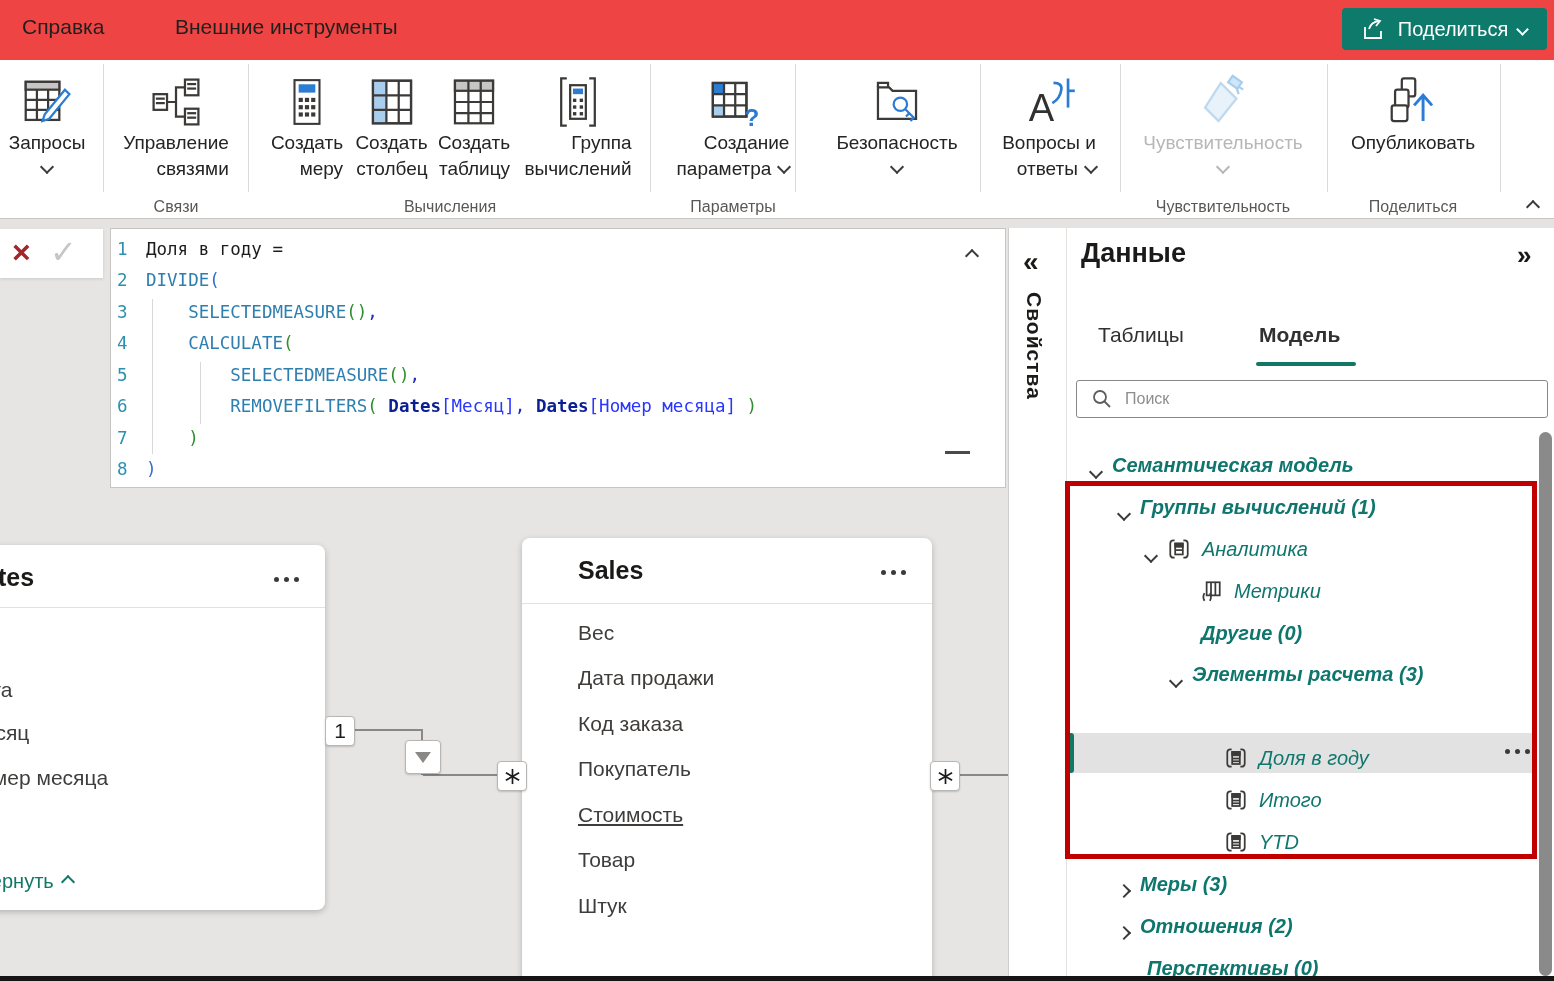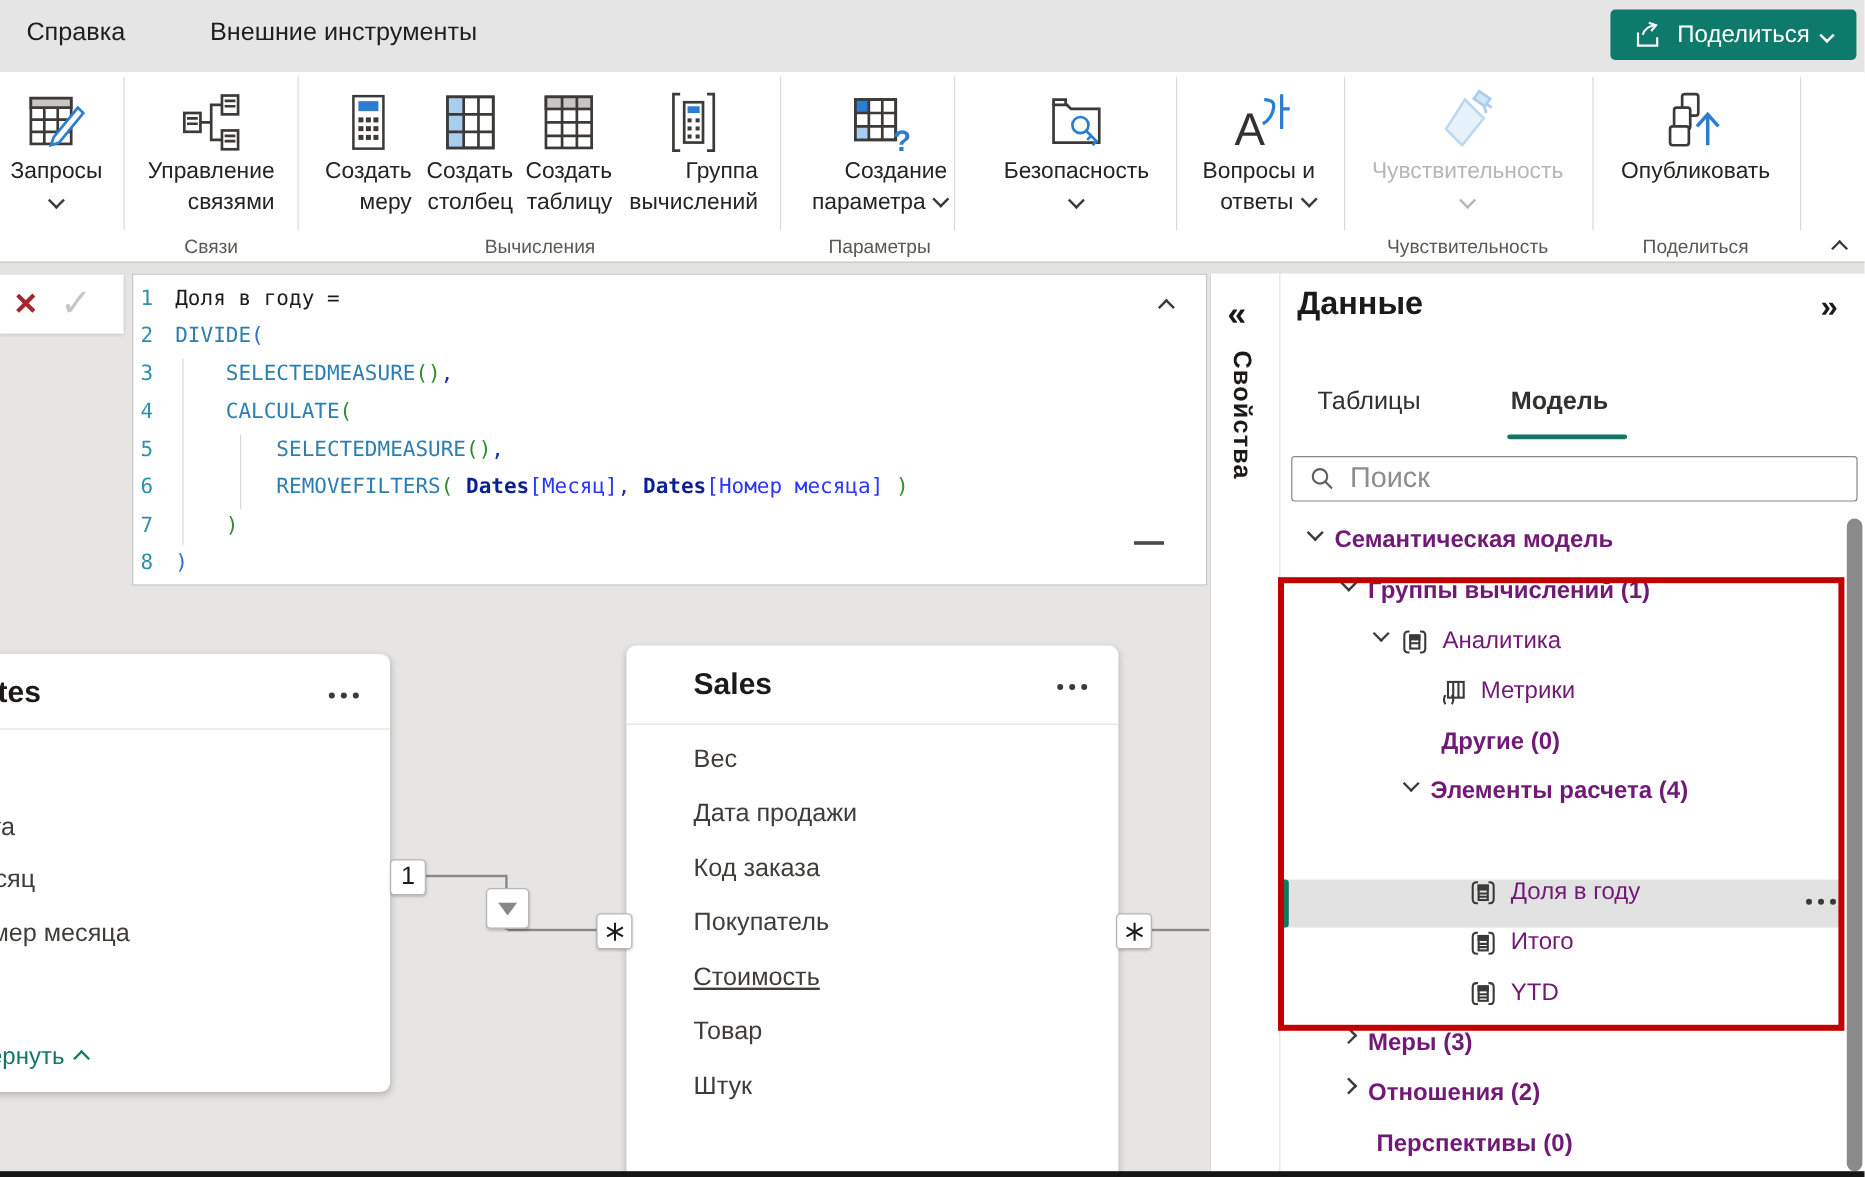--- a/index.html
+++ b/index.html
@@ -1,20 +1,20 @@
 <!DOCTYPE html>
 <html><head>
 <meta charset="utf-8">
 <style>
   html,body{margin:0;padding:0;background:#fff;}
   #app{position:relative;width:1554px;height:981px;overflow:hidden;
        font-family:"Liberation Sans",sans-serif;color:#252423;background:#fff;}
   .abs{position:absolute;}
   
-  .topbar{left:0;top:0;width:1554px;height:60px;background:#e5e5e5;border-bottom:1px solid #efeeed;}
+  .topbar{left:0;top:0;width:1554px;height:60px;background:#ef4444;border-bottom:1px solid #efeeed;}
   .toptab{position:absolute;top:15px;font-size:21px;color:#201f1e;cursor:default;}
   .share-btn{position:absolute;left:1342px;top:8px;width:205px;height:42px;background:#0d7a6b;
              border-radius:4px;display:flex;align-items:center;justify-content:center;gap:10px;
              color:#fff;font-size:20px;}
   
   .ribbon{left:0;top:60px;width:1554px;height:158px;background:#fff;}
   .rsep{position:absolute;top:4px;width:1px;height:128px;background:#dcdad8;}
   .rbtn{position:absolute;top:6px;display:flex;flex-direction:column;align-items:center;}
   .ricon{height:64px;display:flex;align-items:flex-end;justify-content:center;}
   .rlbl{font-size:19px;line-height:1.35;text-align:right;color:#252423;white-space:nowrap;}
@@ -60,24 +60,24 @@
   .collapse-glyph{position:absolute;left:14px;top:18px;font-size:28px;font-weight:bold;color:#1b1a19;}
   .props-vtext{position:absolute;left:13px;top:64px;writing-mode:vertical-rl;font-size:21px;font-weight:bold;
                letter-spacing:1px;color:#1b1a19;}
   .pane-title{position:absolute;left:72px;top:10px;font-size:27px;font-weight:bold;color:#1b1a19;}
   .expand-glyph{position:absolute;left:508px;top:12px;font-size:26px;font-weight:bold;color:#1b1a19;}
   .ptab{position:absolute;top:95px;font-size:21px;color:#323130;}
   .ptab.active{font-weight:bold;}
   .tab-underline{position:absolute;left:247px;top:134px;width:100px;height:4px;background:#117865;border-radius:2px;}
   .search-box{position:absolute;left:67px;top:152px;width:472px;height:38px;border:1px solid #8a8886;border-radius:3px;
               box-sizing:border-box;display:flex;align-items:center;background:#fff;}
-  .search-box input{border:none;outline:none;font-size:24px;color:#b91c1c;flex:1;margin-left:10px;
+  .search-box input{border:none;outline:none;font-size:16px;color:#b91c1c;flex:1;margin-left:10px;
                     font-family:"Liberation Sans",sans-serif;background:transparent;}
   .search-box input::placeholder{color:#8f8d8b;}
-  .trow{position:absolute;height:38px;display:flex;align-items:flex-start;gap:11px;font-size:20px;color:#701a75;white-space:nowrap;}
+  .trow{position:absolute;height:38px;display:flex;align-items:flex-end;gap:11px;font-size:20px;color:#0f766e;white-space:nowrap;font-style:italic;}
   .trow.sect{font-weight:600;}
   .sel-bg{position:absolute;left:58px;top:505px;width:468px;height:40px;background:#e2e2e2;}
   .sel-bar{position:absolute;left:58px;top:505px;width:7px;height:40px;background:#117865;border-radius:3px;}
   .red-rect{position:absolute;left:56px;top:253px;width:472px;height:378px;border:5px solid #c00000;box-sizing:border-box;pointer-events:none;}
   .vscroll{position:absolute;left:530px;top:204px;width:13px;height:544px;background:#8a8a8a;border-radius:7px;}
   .bottom-band{left:0;top:976px;width:1554px;height:5px;background:#151515;}
   svg{display:block;}
 </style>
 </head>
 <body>
@@ -436,21 +436,21 @@
         <path d="M5 13 Q3 16.5 5 20"></path>
           <path d="M10 13 Q12 16.5 10 20"></path>
       </svg>
       <span>Метрики</span>
       </div>
     <div class="trow sect" style="left:192px;top:379px;">
       <span>Другие (0)</span>
       </div>
     <div class="trow sect" style="left:162px;top:420px;">
       <span class="cv cv-down"></span>
-        <span>Элементы расчета (4)</span>
+        <span>Элементы расчета (3)</span>
       </div>
 
 
     <div class="trow" style="left:215px;top:504px;">
       <svg width="24" height="24" viewBox="0 0 22 22" fill="none" stroke="#3b3a39" stroke-width="1.6">
         <path d="M7 3 H6 Q3 3 3 6 V16 Q3 19 6 19 H7"></path>
           <path d="M15 3 H16 Q19 3 19 6 V16 Q19 19 16 19 H15"></path>
         <rect x="7.5" y="5.5" width="7" height="11"></rect>
           <rect x="7.5" y="5.5" width="7" height="3" fill="#3b3a39"></rect>
         <line x1="7.5" y1="11.5" x2="14.5" y2="11.5"></line>

